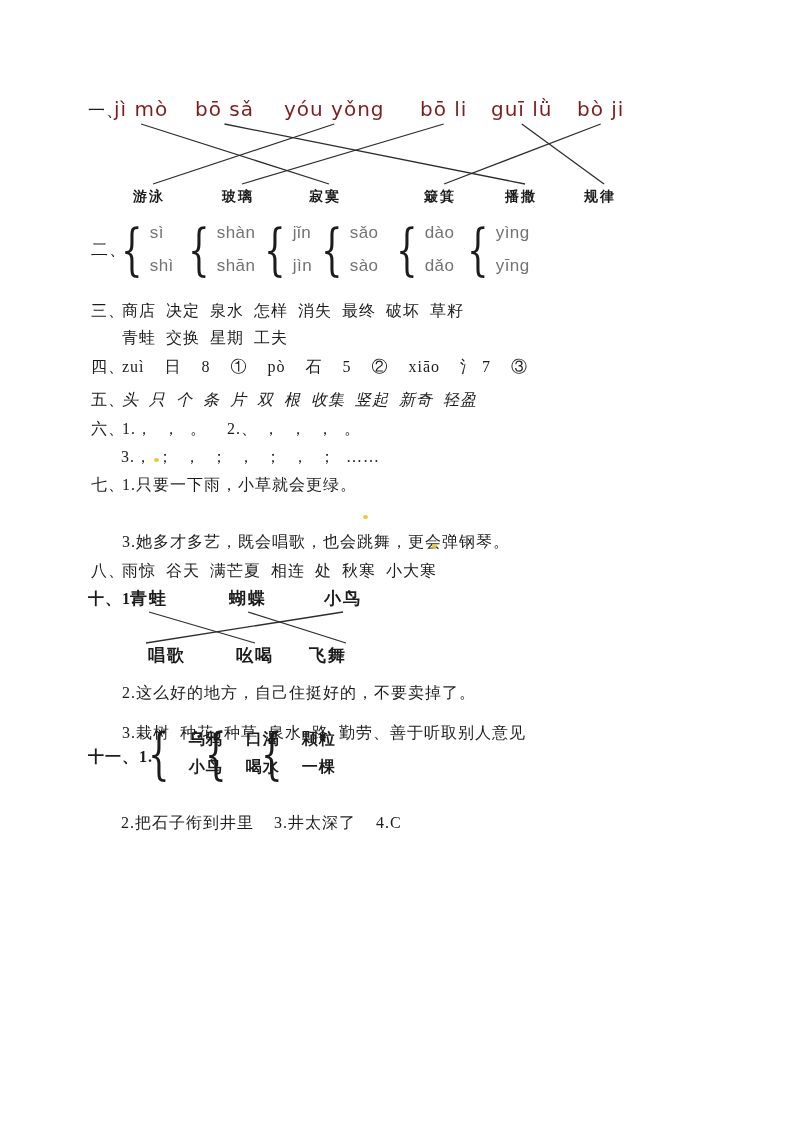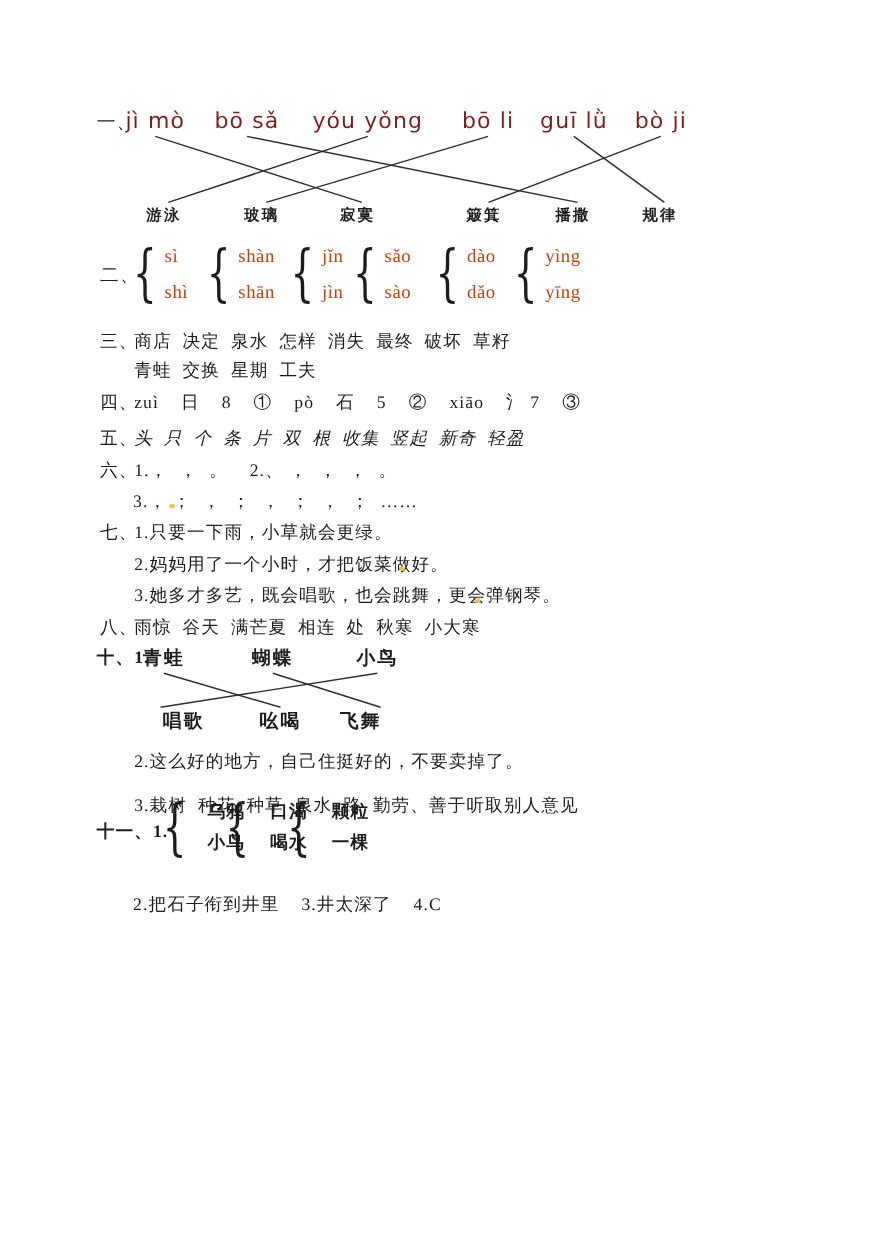--- a/index.html
+++ b/index.html
@@ -1,21 +1,21 @@
 <!DOCTYPE html>
 <html><head>
 <meta charset="utf-8">
 <style>
   html,body{margin:0;padding:0;background:#ffffff;}
   #page{position:relative;width:800px;height:1132px;background:#ffffff;overflow:hidden;
         font-family:"Liberation Serif","DejaVu Serif",serif;color:#1c1c1c;}
   .pos{position:absolute;white-space:pre;}
   .cn{font-family:"Liberation Serif","DejaVu Serif",serif;font-size:16px;letter-spacing:1px;color:#1c1c1c;line-height:20px;}
   .py{font-family:"DejaVu Sans","Liberation Sans",sans-serif;font-size:20px;letter-spacing:1px;color:#7f1d1d;line-height:24px;}
-  .py2{font-family:Liberation Serif, serif;font-size:17px;letter-spacing:0.5px;color:#c2410c;line-height:21px;}
+  .py2{font-family:Liberation Sans, sans-serif;font-size:17px;letter-spacing:0.5px;color:#737373;line-height:21px;}
   .mword{font-size:14px;font-weight:700;letter-spacing:2px;line-height:21px;}
   .mword2{font-size:17px;font-weight:600;letter-spacing:2px;line-height:21px;}
   .bold{font-weight:600;}
   .brace-group{position:absolute;display:flex;align-items:center;}
   .brace{font-family:"DejaVu Serif",serif;font-size:34px;font-weight:300;color:#1c1c1c;
          transform:scaleY(1.65);transform-origin:center;line-height:1;display:inline-block;}
   .brace-col{display:flex;flex-direction:column;margin-left:7px;}
   .gap12{gap:12px;} .gap10{gap:10px;}
   .cncell{font-size:16px;font-weight:600;letter-spacing:1px;line-height:18px;margin-left:12px;}
   #match-lines{position:absolute;left:0;top:0;width:800px;height:1132px;pointer-events:none;}
@@ -105,21 +105,20 @@
 
   <span class="pos cn" style="left:91px;top:390px;">五、</span>
   <span class="pos cn" style="left:122px;top:390px;font-style:italic;">头  只  个  条  片  双  根  收集  竖起  新奇  轻盈</span>
 
   <span class="pos cn" style="left:91px;top:419px;">六、</span>
   <span class="pos cn" style="left:122px;top:419px;">1.，  ，  。    2.、 ，  ，  ，  。</span>
   <span class="pos cn" style="left:121px;top:447px;">3.， ；  ，  ；  ，  ；  ，  ；  ……</span>
 
   <span class="pos cn" style="left:91px;top:475px;">七、</span>
   <span class="pos cn" style="left:122px;top:475px;">1.只要一下雨，小草就会更绿。</span>
-  <span class="pos cn" style="left:122px;top:504px;">2.妈妈用了一个小时，才把饭菜做好。</span>
   <span class="pos cn" style="left:122px;top:532px;">3.她多才多艺，既会唱歌，也会跳舞，更会弹钢琴。</span>
 
   <span class="pos cn" style="left:91px;top:561px;">八、</span>
   <span class="pos cn" style="left:122px;top:561px;">雨惊  谷天  满芒夏  相连  处  秋寒  小大寒</span>
 
   <span class="pos cn bold" style="left:88px;top:589px;">十、1.</span>
   <span class="pos cn mword2 m2-top" style="left:130px;top:588px;">青蛙</span>
   <span class="pos cn mword2 m2-top" style="left:229px;top:588px;">蝴蝶</span>
   <span class="pos cn mword2 m2-top" style="left:324px;top:588px;">小鸟</span>
   <span class="pos cn mword2 m2-bot" style="left:127px;top:645px;margin-left:21px;">唱歌</span>

